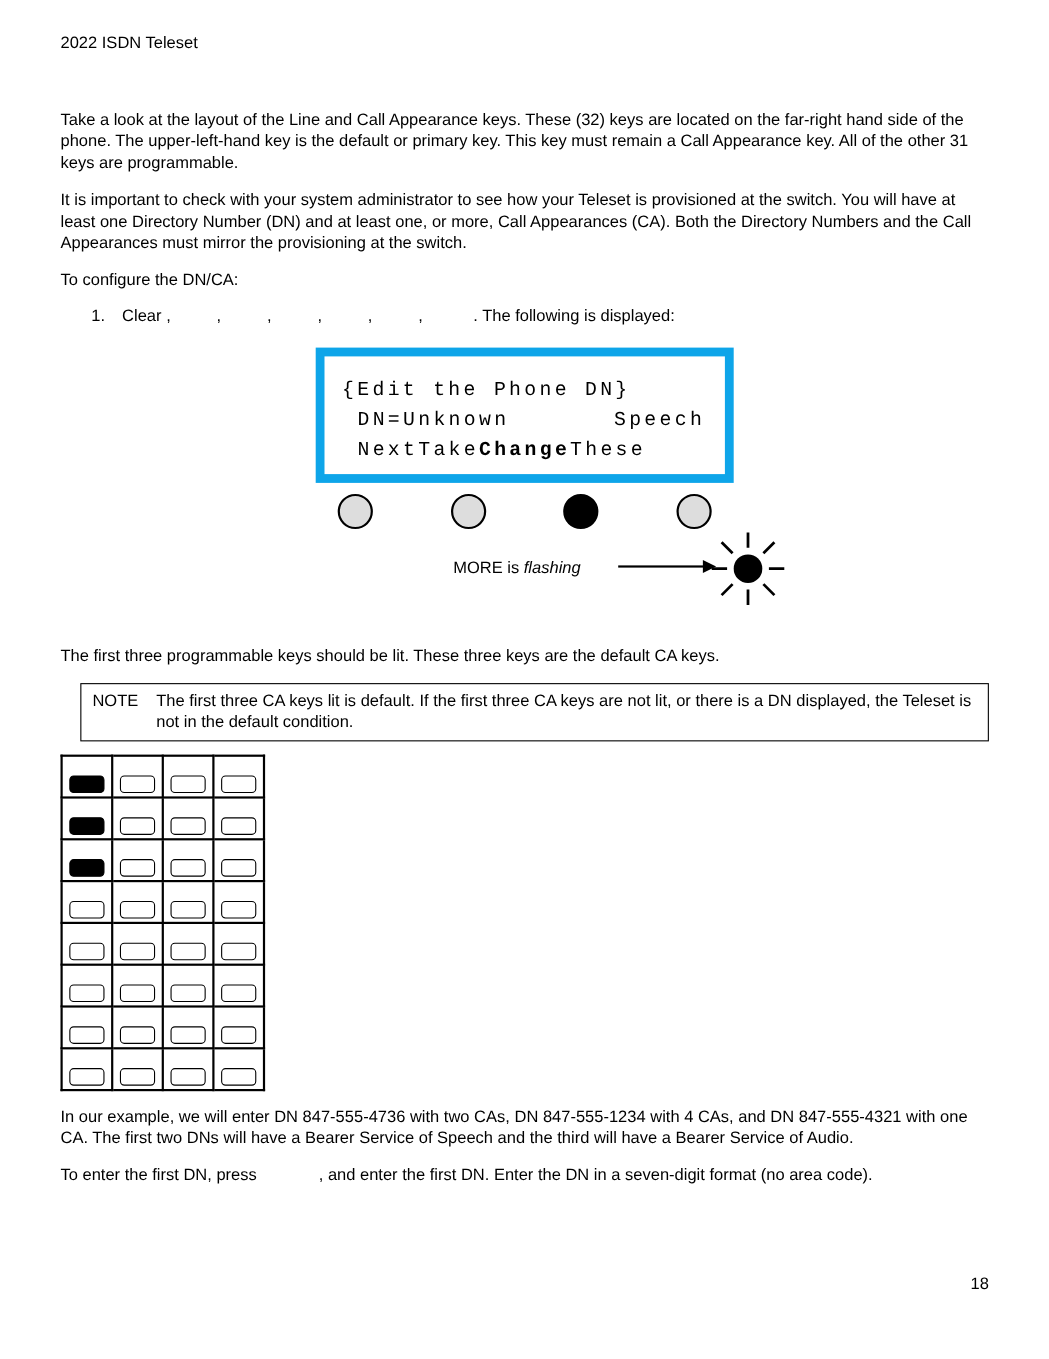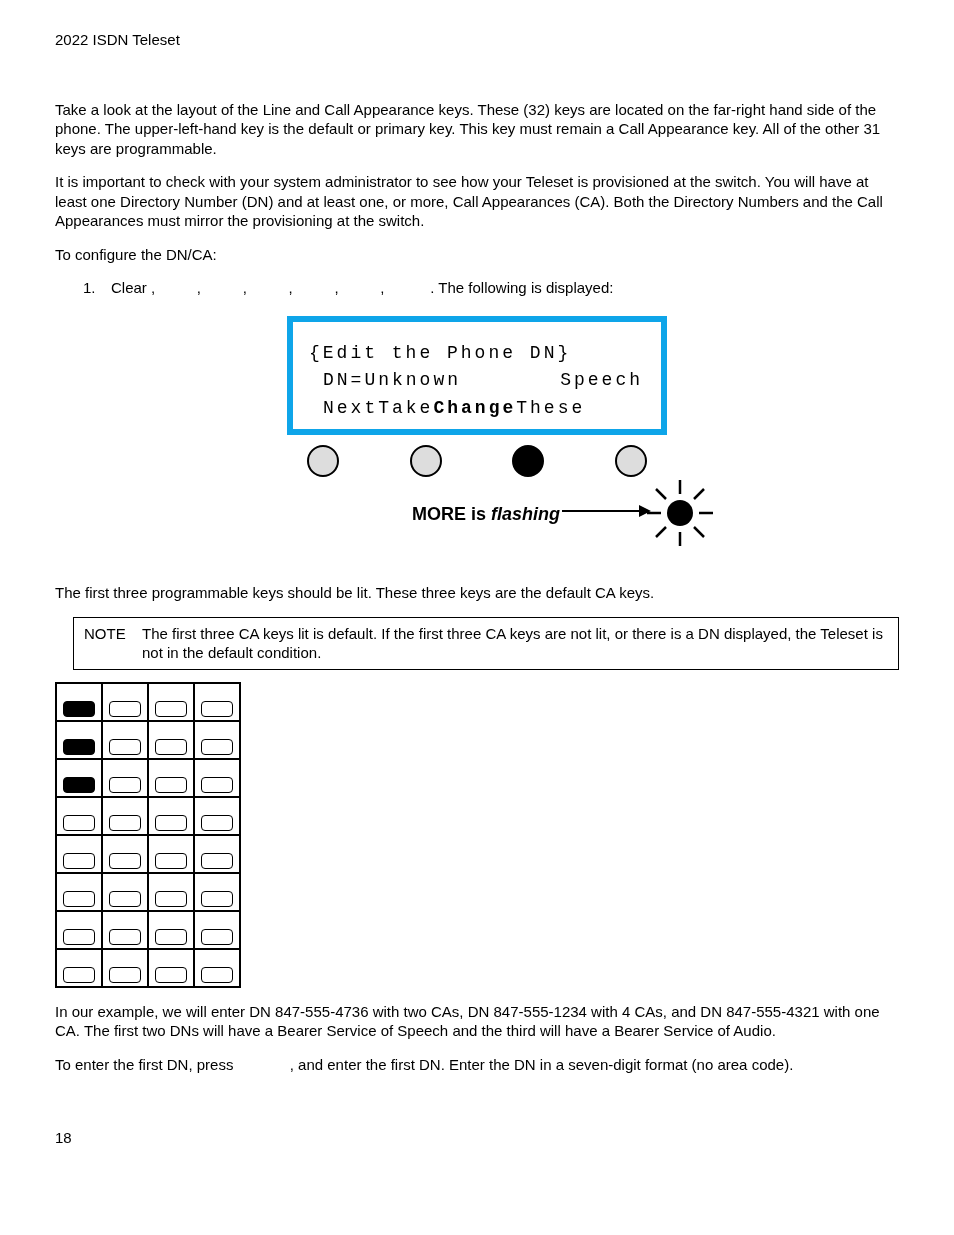--- a/index.html
+++ b/index.html
@@ -20,21 +20,21 @@
   .step {
     margin-left: 28px;
   }
   .step-row { display:flex; }
   .step-num { width: 28px; flex:none; }
   .display-assembly {
     width: 380px;
     margin: 18px auto 30px auto;
   }
   .lcd {
-    border: 6px solid #0ea5e9;
+    border: 8px solid #0ea5e9;
     padding: 18px 10px 6px 10px;
     font-family: "Courier New", monospace;
     font-size: 18px;
     letter-spacing: 3px;
     text-align: center;
     line-height: 1.55;
     position: relative;
   }
   .lcd .line1 { text-align:left; padding-left:6px;}
   .lcd .line2 { display:flex; justify-content:space-between; padding:0 8px 0 20px;}
@@ -53,22 +53,21 @@
   .flash-row {
     position: relative;
     height: 70px;
     margin-top: 6px;
   }
   .flash-label {
     position:absolute;
     left: 125px;
     top: 20px;
     font-style: normal;
-    font-size: 18px;
-    font-weight: bold;
+    font-size: 15px;
   }
   .flash-label .it { font-style: italic;}
   .arrow-line{
     position:absolute;
     left: 275px; top:27px;
     width: 80px; height:2px; background:#000;
   }
   .arrow-head{
     position:absolute;
     left: 352px; top:22px;
@@ -101,22 +100,22 @@
   }
   .keycap{
     margin: 0 auto 3px auto;
     width:30px;height:14px;
     border:1.5px solid #000;
     border-radius:4px;
     background:#fff;
   }
   .keycap.on{ background:#000;}
   .page-num{
-    text-align:left;
-    margin-top: 54px;
+    text-align:right;
+    margin-top: 80px;
     font-size: 15px;
   }
 </style>
 </head>
 <body>
 
 <div class="header-title">2022 ISDN Teleset</div>
 
 <p>Take a look at the layout of the Line and Call Appearance keys. These (32) keys are located on the far-right hand side of the phone. The upper-left-hand key is the default or primary key. This key must remain a Call Appearance key. All of the other 31 keys are programmable.</p>
 <p>It is important to check with your system administrator to see how your Teleset is provisioned at the switch. You will have at least one Directory Number (DN) and at least one, or more, Call Appearances (CA). Both the Directory Numbers and the Call Appearances must mirror the provisioning at the switch.</p>

